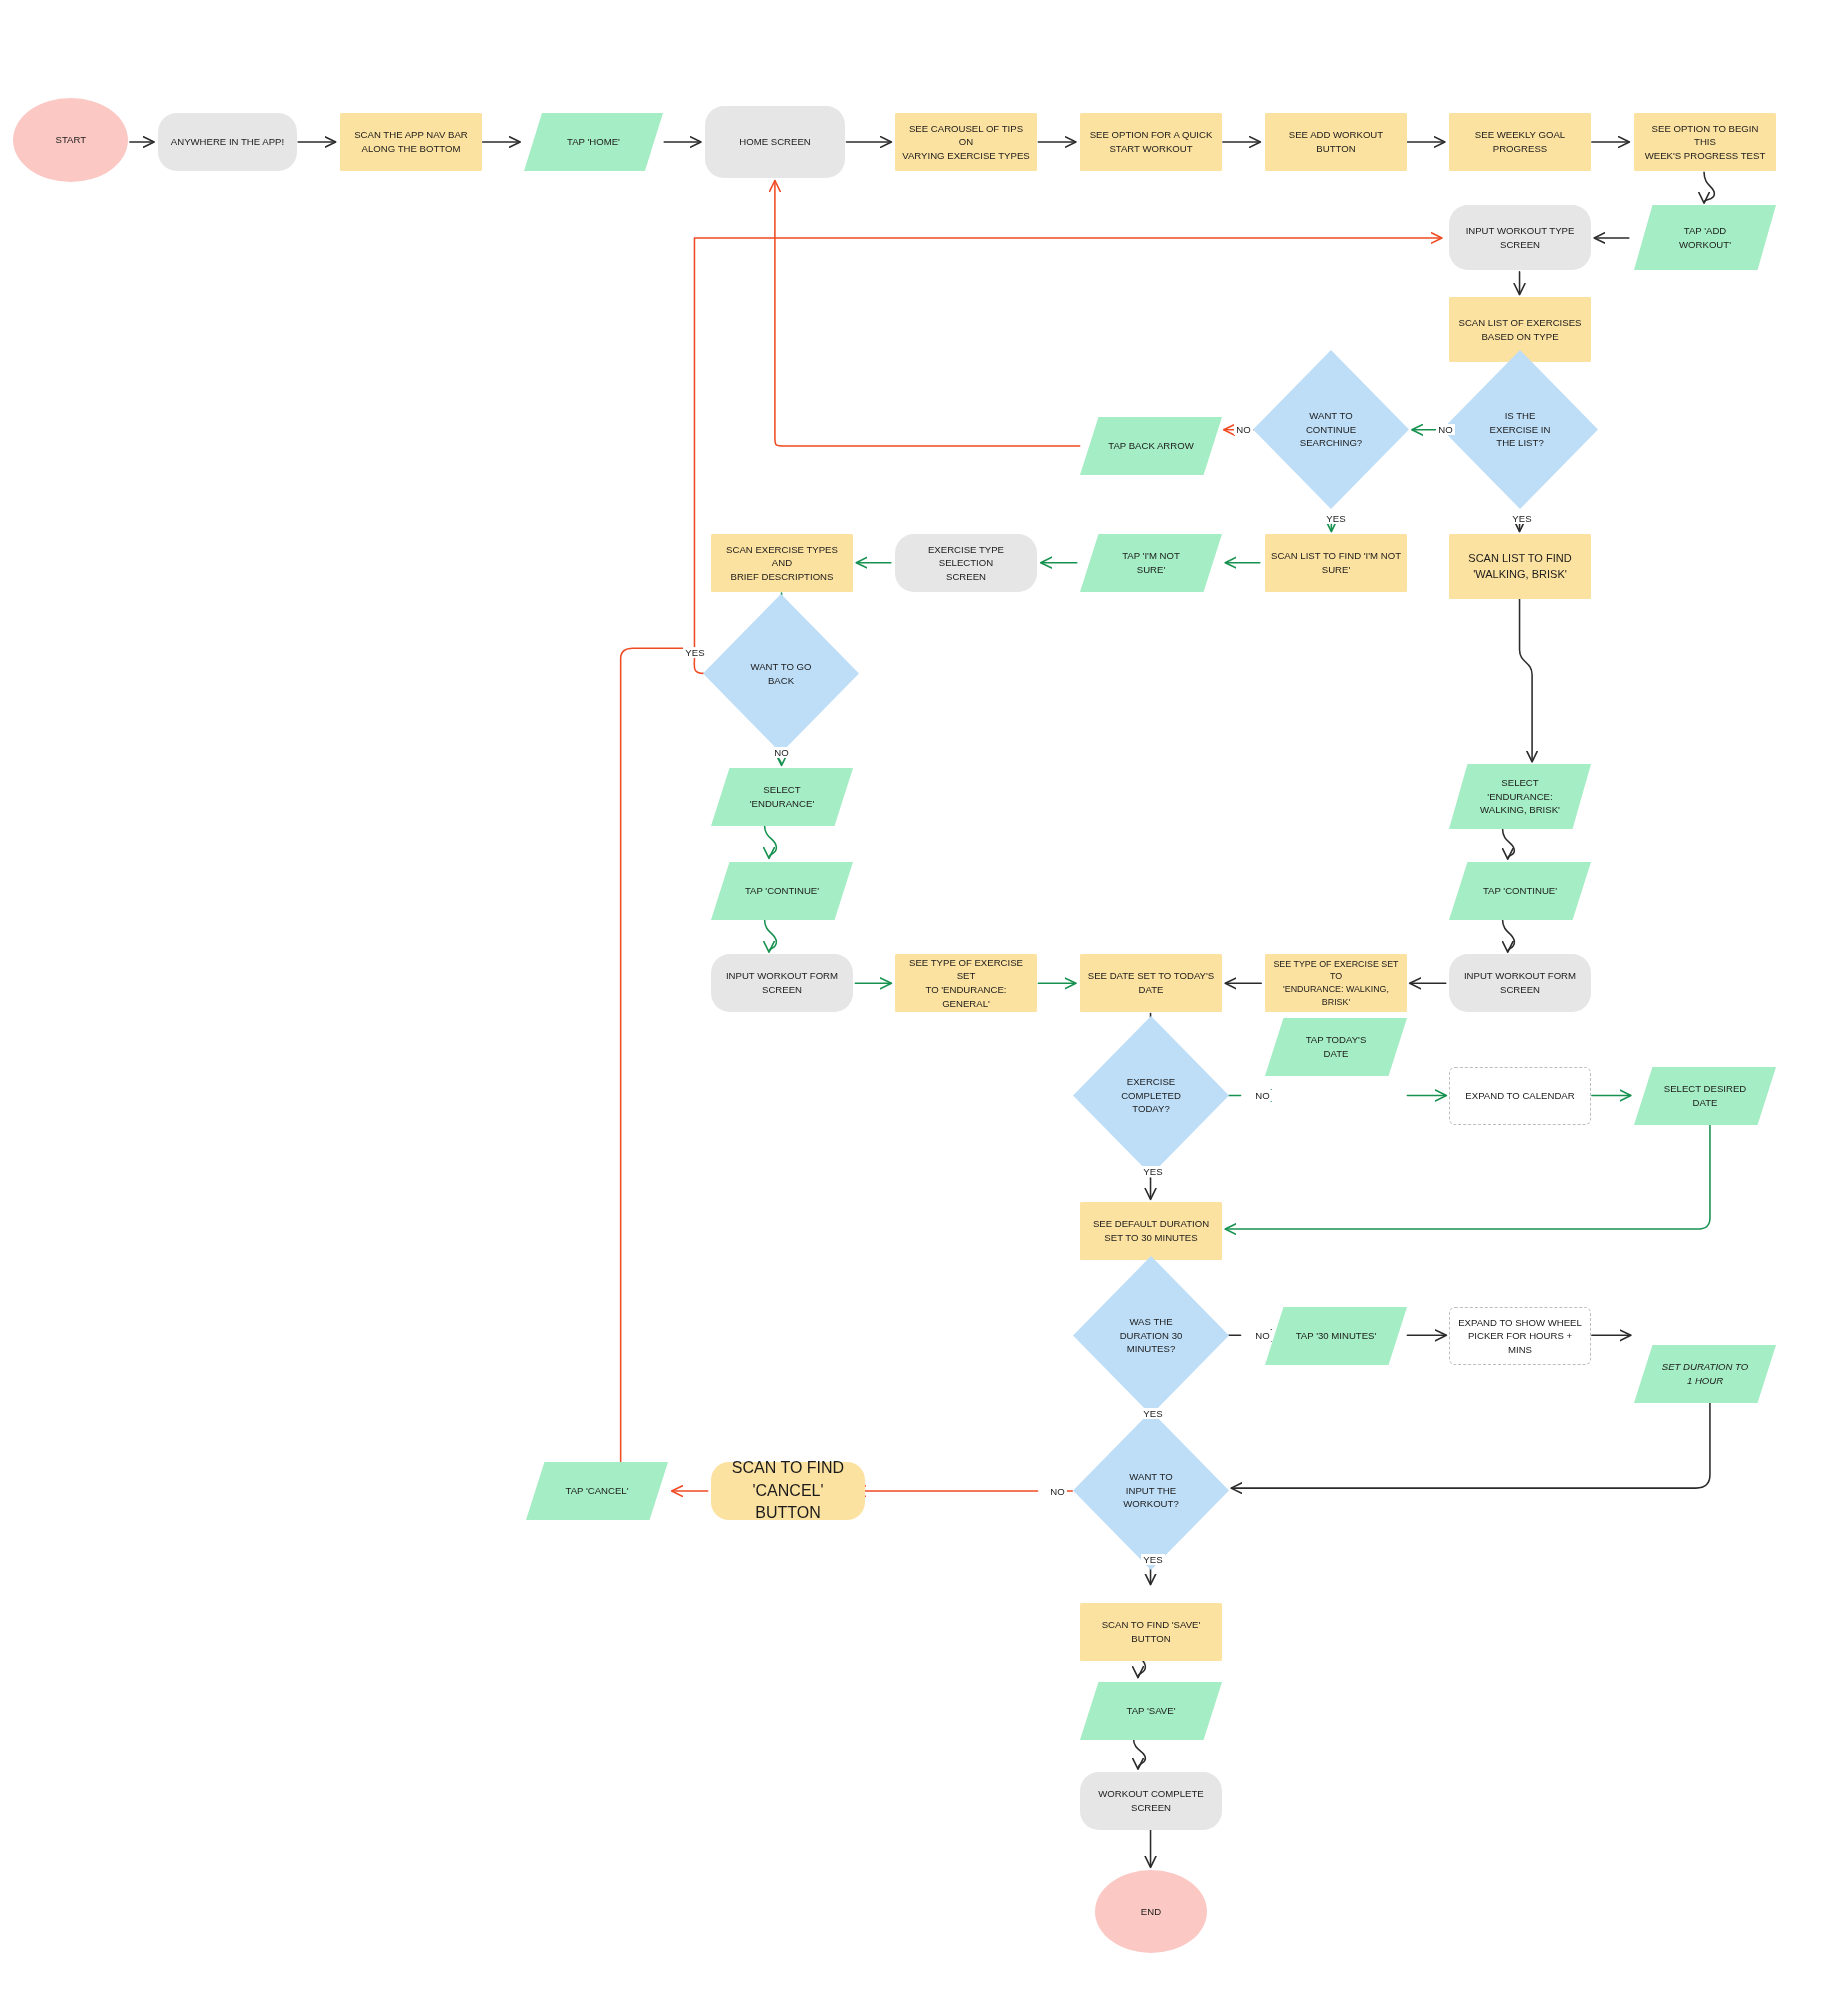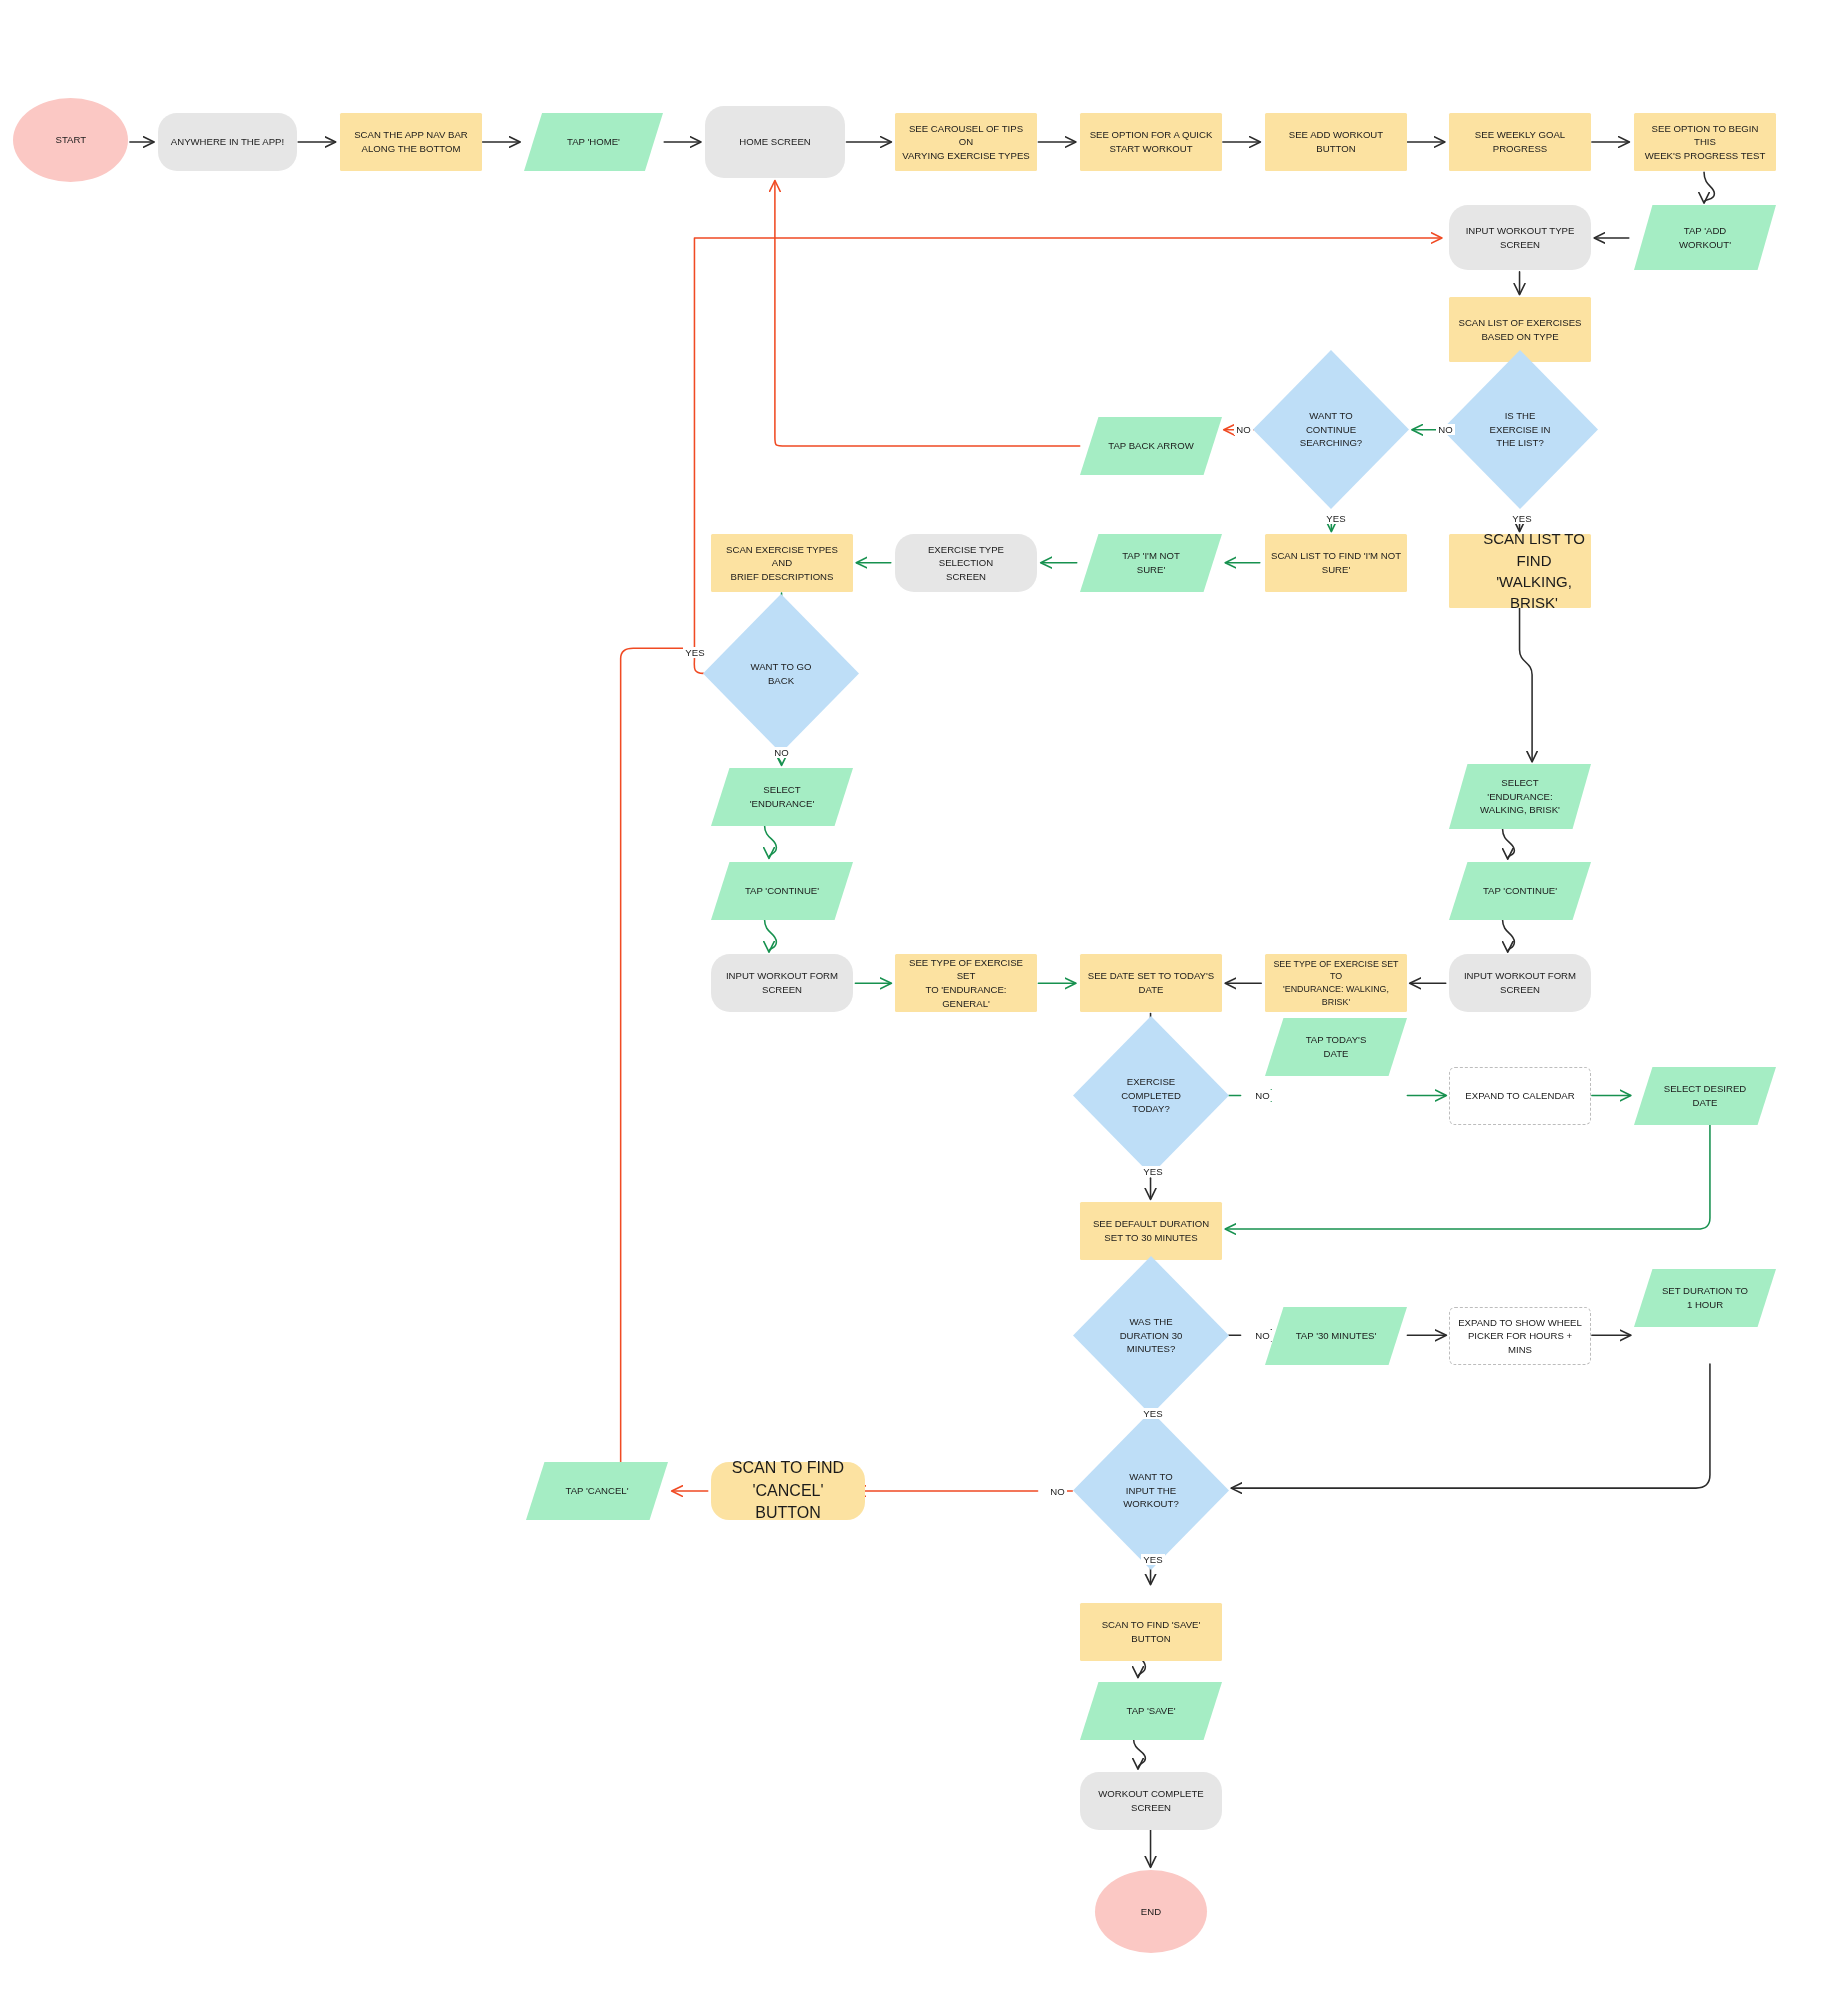--- a/index.html
+++ b/index.html
@@ -271,21 +271,21 @@
 THE LIST?</span>
       </div>
       <div class="node shape-decision" style="left: 1253px; top: 350px; width: 156px; height: 159px; font-size: 9.6px; background: rgb(190, 222, 247); clip-path: polygon(50% 0%, 100% 50%, 50% 100%, 0% 50%);">
         <span class="lbl">WANT TO
 CONTINUE
 SEARCHING?</span>
       </div>
       <div class="node shape-action" style="left: 1080px; top: 417px; width: 142px; height: 58px; font-size: 9.6px; background: rgb(165, 237, 196); clip-path: polygon(13% 0%, 100% 0%, 87% 100%, 0% 100%);">
         <span class="lbl">TAP BACK ARROW</span>
       </div>
-      <div class="node shape-process" style="left: 1449px; top: 534px; width: 142px; height: 74px; font-size: 15px; padding-left: 28px;">
+      <div class="node shape-process" style="left: 1449px; top: 534px; width: 142px; height: 65px; font-size: 11px;">
         <span class="lbl">SCAN LIST TO FIND
 'WALKING, BRISK'</span>
       </div>
       <div class="node shape-process" style="left: 1265px; top: 534px; width: 142px; height: 58px; font-size: 9.6px;">
         <span class="lbl">SCAN LIST TO FIND 'I'M NOT
 SURE'</span>
       </div>
       <div class="node shape-action" style="left: 1080px; top: 534px; width: 142px; height: 58px; font-size: 9.6px; background: rgb(165, 237, 196); clip-path: polygon(13% 0%, 100% 0%, 87% 100%, 0% 100%);">
         <span class="lbl">TAP 'I'M NOT
 SURE'</span>
@@ -362,21 +362,21 @@
 DURATION 30
 MINUTES?</span>
       </div>
       <div class="node shape-action" style="left: 1265px; top: 1307px; width: 142px; height: 58px; font-size: 9.6px; background: rgb(165, 237, 196); clip-path: polygon(13% 0%, 100% 0%, 87% 100%, 0% 100%);">
         <span class="lbl">TAP '30 MINUTES'</span>
       </div>
       <div class="node shape-ghost" style="left: 1449px; top: 1307px; width: 142px; height: 58px; font-size: 9.6px;">
         <span class="lbl">EXPAND TO SHOW WHEEL
 PICKER FOR HOURS + MINS</span>
       </div>
-      <div class="node shape-action" style="left: 1634px; top: 1269px; width: 142px; height: 58px; font-size: 9.6px; background: rgb(165, 237, 196); clip-path: polygon(13% 0%, 100% 0%, 87% 100%, 0% 100%);">
+      <div class="node shape-action" style="left: 1634px; top: 1345px; width: 142px; height: 58px; font-size: 9.6px; background: rgb(165, 237, 196); clip-path: polygon(13% 0%, 100% 0%, 87% 100%, 0% 100%); font-style: italic;">
         <span class="lbl">SET DURATION TO
 1 HOUR</span>
       </div>
       <div class="node shape-decision" style="left: 1073px; top: 1411px; width: 156px; height: 159px; font-size: 9.6px; background: rgb(190, 222, 247); clip-path: polygon(50% 0%, 100% 50%, 50% 100%, 0% 50%);">
         <span class="lbl">WANT TO
 INPUT THE
 WORKOUT?</span>
       </div>
       <div class="node shape-process" style="left: 711px; top: 1462px; width: 154px; height: 58px; font-size: 16px; border-radius: 18px;">
         <span class="lbl">SCAN TO FIND 'CANCEL'

